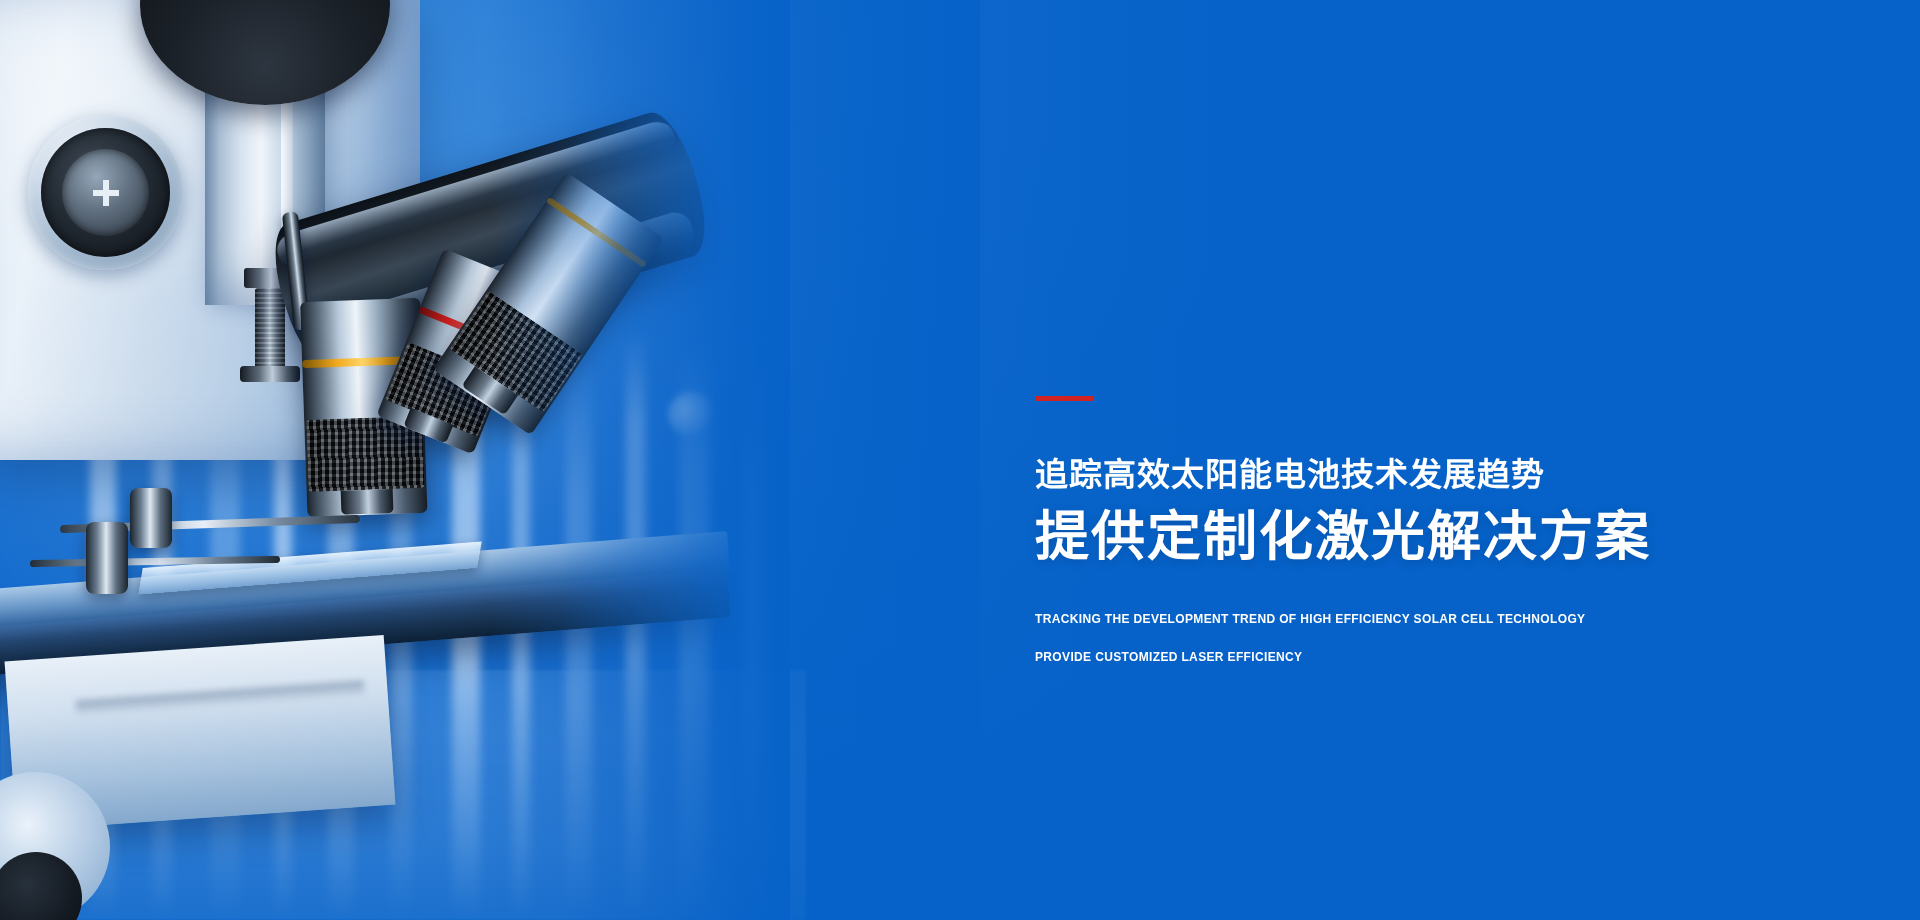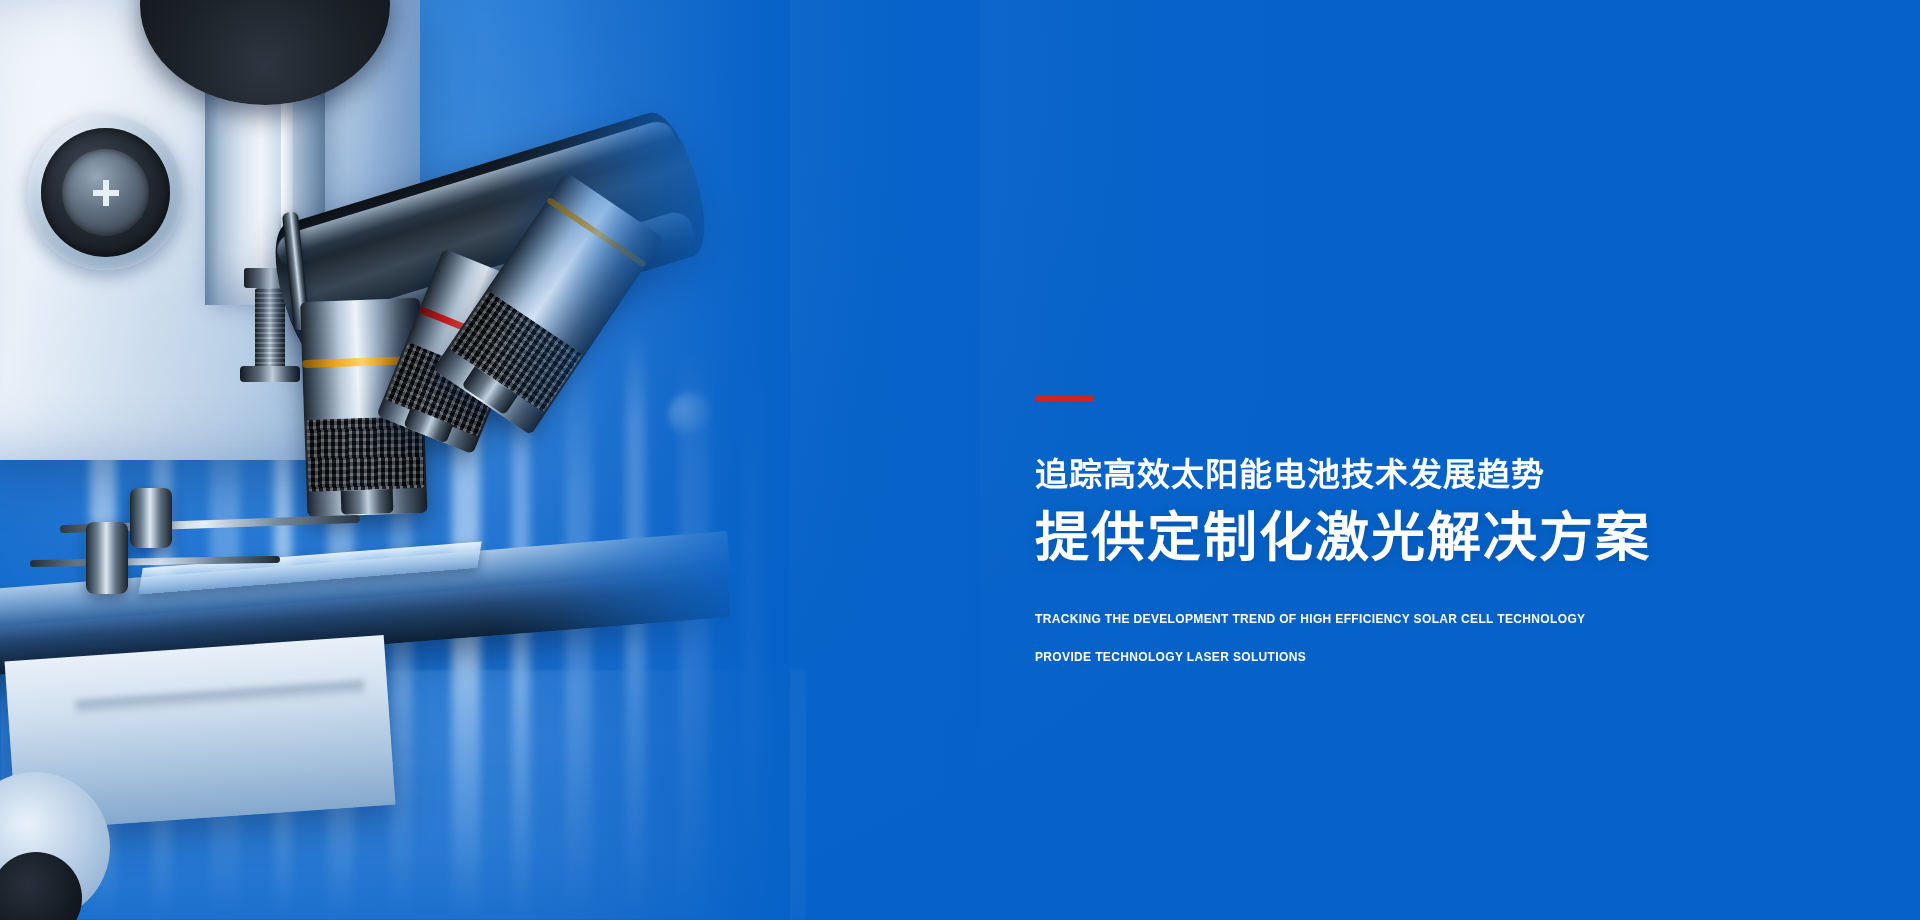--- a/index.html
+++ b/index.html
@@ -280,20 +280,21 @@
   }
   .headline{
     margin:14px 0 0 0;
     color:#ffffff;
     font-size:54px;
     font-weight:700;
     letter-spacing:2px;
     line-height:1.14;
     white-space:nowrap;
     text-shadow:0 2px 10px rgba(3,40,95,.25);
+    font-family:Liberation Serif, serif;
   }
   .eng{
     margin:0;
     color:#ffffff;
     font-size:12px;
     font-weight:700;
     letter-spacing:.35px;
     line-height:1;
     white-space:nowrap;
   }
@@ -388,16 +389,16 @@
   </div>
 
   <div class="photo-fade"></div>
   <div class="bg-right-flat"></div>
 
   <div class="copy">
     <span class="accent-rule"></span>
     <p class="subhead">追踪高效太阳能电池技术发展趋势</p>
     <h1 class="headline">提供定制化激光解决方案</h1>
     <p class="eng l1">TRACKING THE DEVELOPMENT TREND OF HIGH EFFICIENCY SOLAR CELL TECHNOLOGY</p>
-    <p class="eng l2">PROVIDE TECHNOLOGY LASER SOLUTIONS</p>
+    <p class="eng l2">PROVIDE CUSTOMIZED LASER EFFICIENCY</p>
   </div>
 
 </div>
 
 </body></html>

